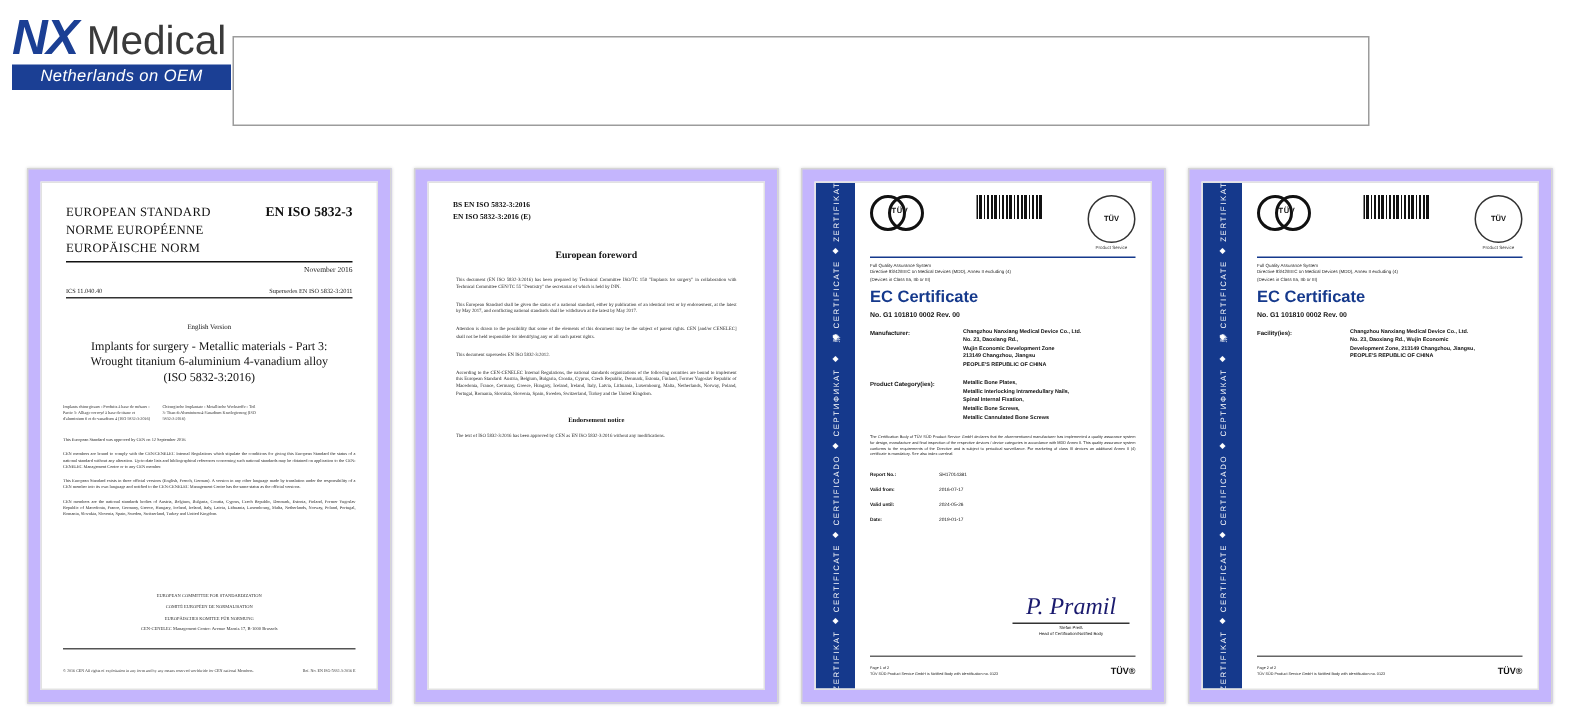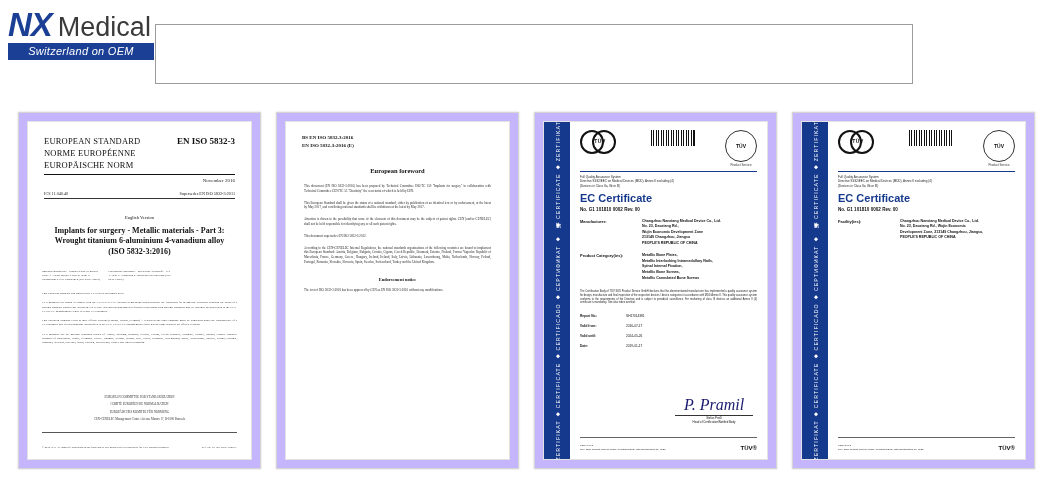--- a/index.html
+++ b/index.html
@@ -93,21 +93,21 @@
   .en-ref{
     display:flex;justify-content:space-between;
     font-family:"Liberation Serif", serif;font-size:4.2px;color:#222;
     margin-top:8px;
   }
   .en-rule2{height:.6px;background:#333;margin-top:2px;}
   .en-ev{font-family:"Liberation Serif", serif;font-size:4.6px;text-align:center;margin-top:16px;color:#111;}
   .en-title{
     font-family:"Liberation Serif", serif;
     font-size:8px;text-align:center;color:#111;margin-top:6px;line-height:1.35;
-    padding:0 10px;font-weight:bold;
+    padding:0 10px;font-weight:normal;
   }
   .en-tri{
     display:flex;gap:4px;padding:0 14px;margin-top:12px;
   }
   .en-tri div{flex:1;font-family:"Liberation Serif", serif;font-size:2.8px;color:#333;line-height:1.35;}
   .en-body{padding:10px 14px 0 14px;}
   .en-body p{
     font-family:"Liberation Serif", serif;
     font-size:2.9px;line-height:1.45;color:#2a2a2a;margin:0 0 5px 0;text-align:justify;
   }
@@ -216,21 +216,21 @@
 </head>
 <body>
 
 <div class="header">
 
   <div class="logo">
     <div class="logo-row">
       <span class="logo-nx">NX</span>
       <span class="logo-medical">Medical</span>
     </div>
-    <div class="logo-bar">Switzerland on OEM</div>
+    <div class="logo-bar">Netherlands on OEM</div>
   </div>
 
   <div class="title-box"></div>
 </div>
 
 <div class="cards">
 
   <div class="card c1">
     <div class="sheet">
 

